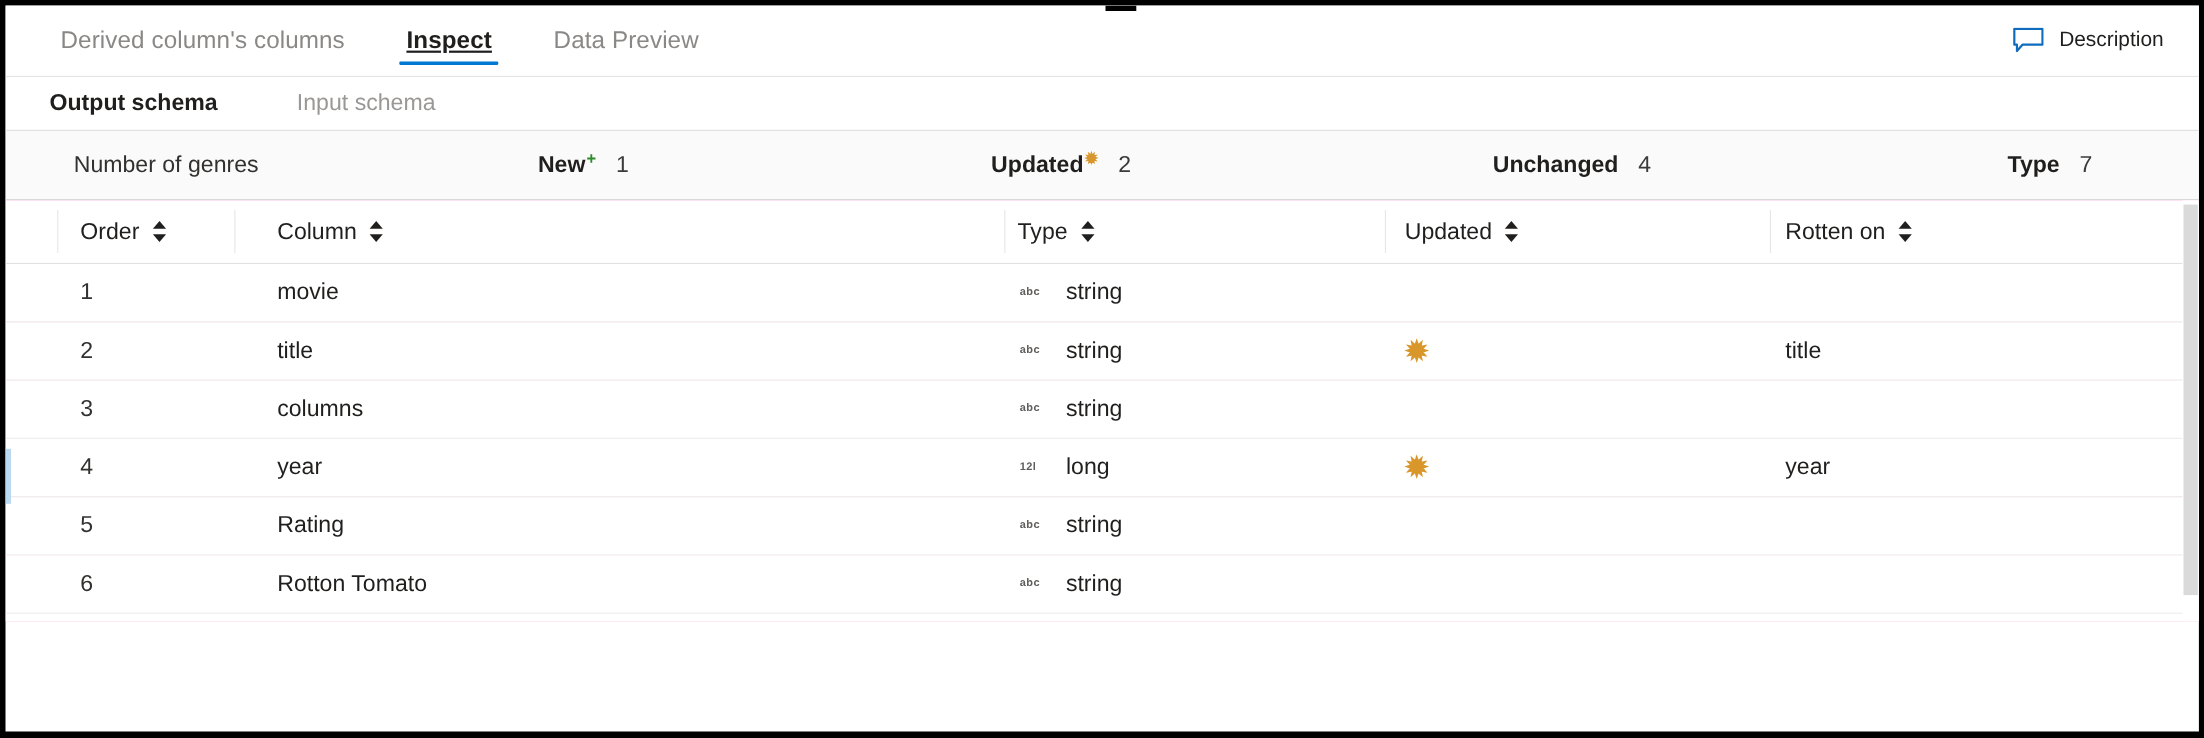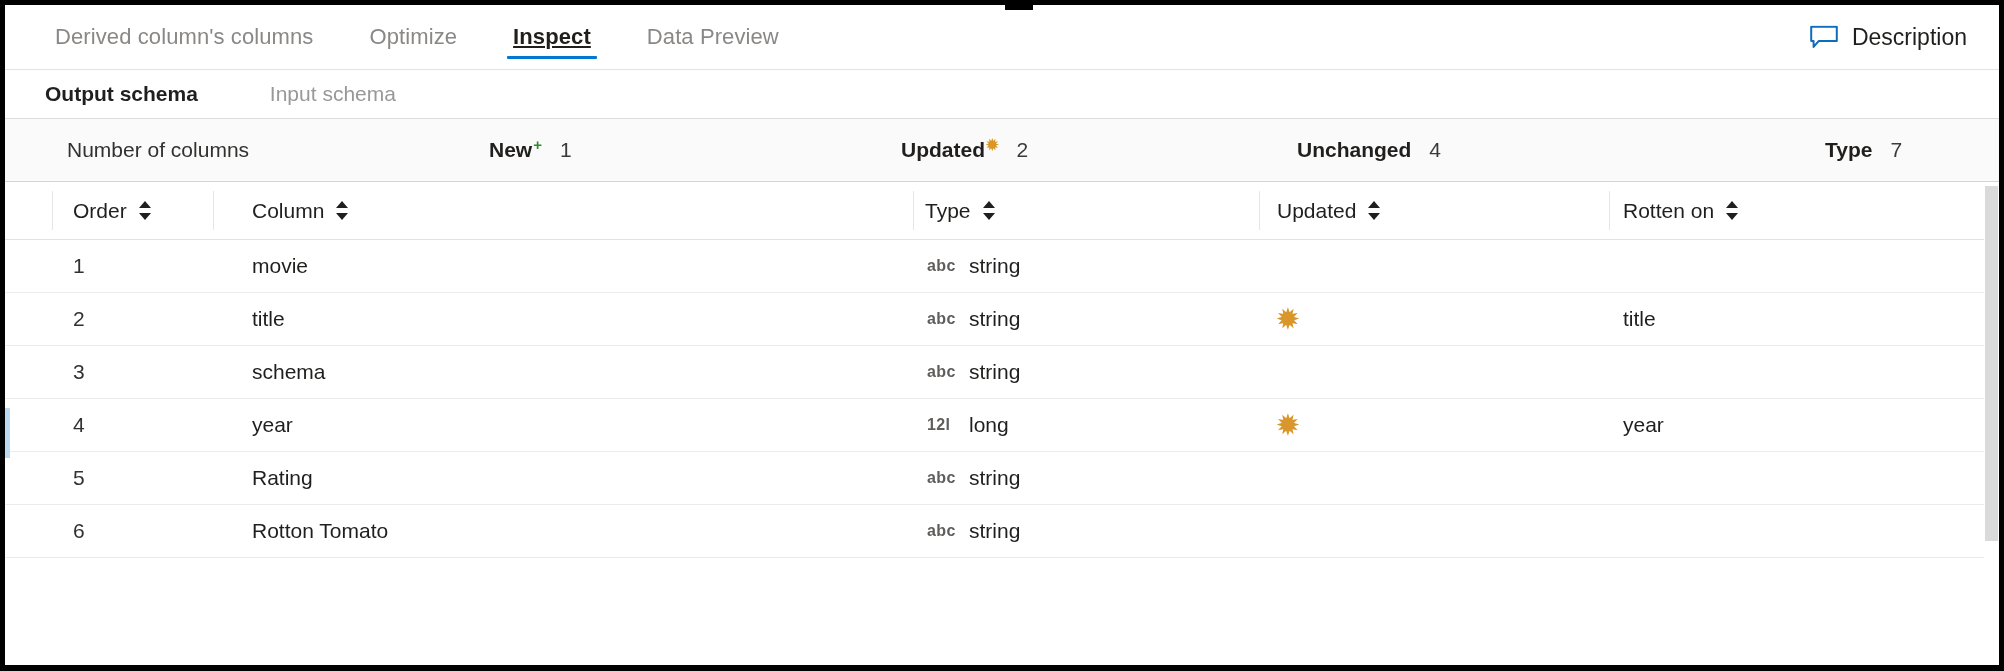--- a/index.html
+++ b/index.html
@@ -82,21 +82,21 @@
     right: 26px;
     top: 50%;
     transform: translateY(-50%);
     display: flex;
     align-items: center;
     gap: 14px;
     cursor: pointer;
     padding: 4px 6px;
   }
   .desc-btn .label {
-    font-size: 23px;
+    font-size: 19px;
     color: #201f1e;
     white-space: nowrap;
   }
   .bubble-icon {
     display: block;
     width: 28px;
     height: 24px;
   }
 
   
@@ -242,21 +242,21 @@
     align-items: center;
     font-size: 21px;
     color: #201f1e;
     white-space: nowrap;
   }
   .cell.order { color: #323130; }
   .type-cell { gap: 0; }
   .type-icon {
     display: inline-block;
     width: 34px;
-    font-size: 16px;
+    font-size: 10px;
     font-weight: 600;
     color: #605e5c;
     letter-spacing: 0.4px;
     line-height: 1;
   }
   .type-name { margin-left: 8px; }
 
   .mark {
     display: inline-block;
     line-height: 1;
@@ -300,23 +300,20 @@
 <body>
 
 <div id="app">
 
   <div class="top-notch"></div>
 
   <div class="tabbar">
     <div class="tabs">
       <div class="tab">
         <span>Derived column's columns</span>
-      </div>
-      <div class="tab">
-        <span>Optimize</span>
       </div>
       <div class="tab active">
         <span>Inspect</span>
       </div>
       <div class="tab">
         <span>Data Preview</span>
       </div>
     </div>
 
     <div class="desc-btn">
@@ -334,36 +331,36 @@
       <span>Output schema</span>
     </div>
     <div class="subtab">
       <span>Input schema</span>
     </div>
   </div>
 
   <div class="summary">
     <div class="summary-inner">
       <div class="sum-cell" style="left:62px;">
-        <span class="sum-label">Number of columns</span>
+        <span class="sum-label">Number of genres</span>
       </div>
 
       <div class="sum-cell" style="left:484px;">
         <span class="sum-label bold">New</span>
           <span class="sup green">+</span>
         <span class="sum-value">1</span>
       </div>
 
       <div class="sum-cell" style="left:896px;">
         <span class="sum-label bold">Updated</span>
           <span class="sup orange">✹</span>
         <span class="sum-value">2</span>
       </div>
 
-      <div class="sum-cell" style="left:1292px;">
+      <div class="sum-cell" style="left:1352px;">
         <span class="sum-label bold">Unchanged</span>
         <span class="sum-value">4</span>
       </div>
 
       <div class="sum-cell" style="left:1820px;">
         <span class="sum-label bold">Type</span>
         <span class="sum-value">7</span>
       </div>
     </div>
   </div>
@@ -427,21 +424,21 @@
           <span class="type-name">string</span>
         </div>
         <div class="cell" style="left:1272px;">
           <span class="mark star">✹</span>
         </div>
         <div class="cell" style="left:1618px;">title</div>
       </div>
 
       <div class="trow">
         <div class="cell order" style="left:68px;">3</div>
-        <div class="cell" style="left:247px;">schema</div>
+        <div class="cell" style="left:247px;">columns</div>
         <div class="cell type-cell" style="left:922px;">
           <span class="type-icon">abc</span>
           <span class="type-name">string</span>
         </div>
         <div class="cell" style="left:1272px;">
           <span class="mark star"></span>
         </div>
         <div class="cell" style="left:1618px;"></div>
       </div>
 

